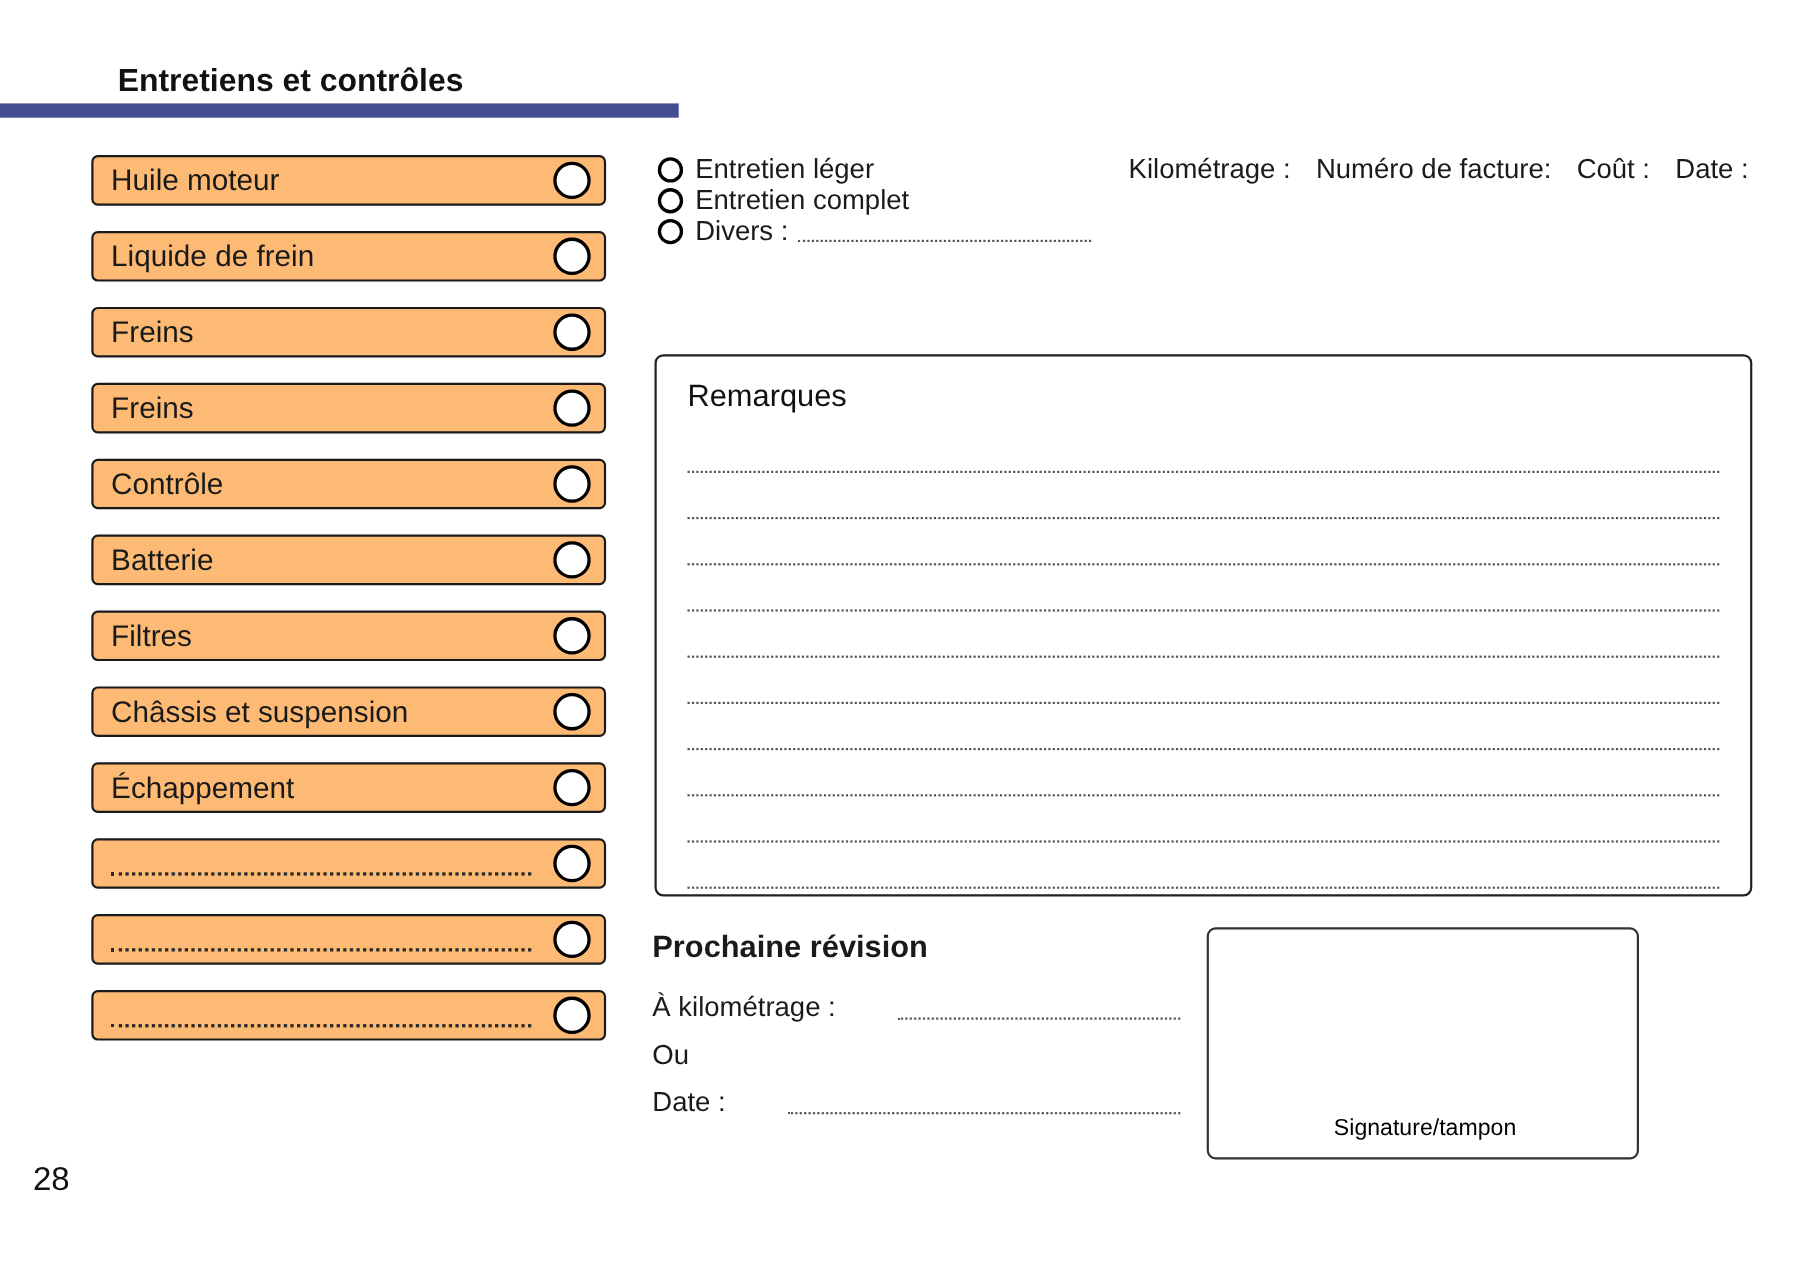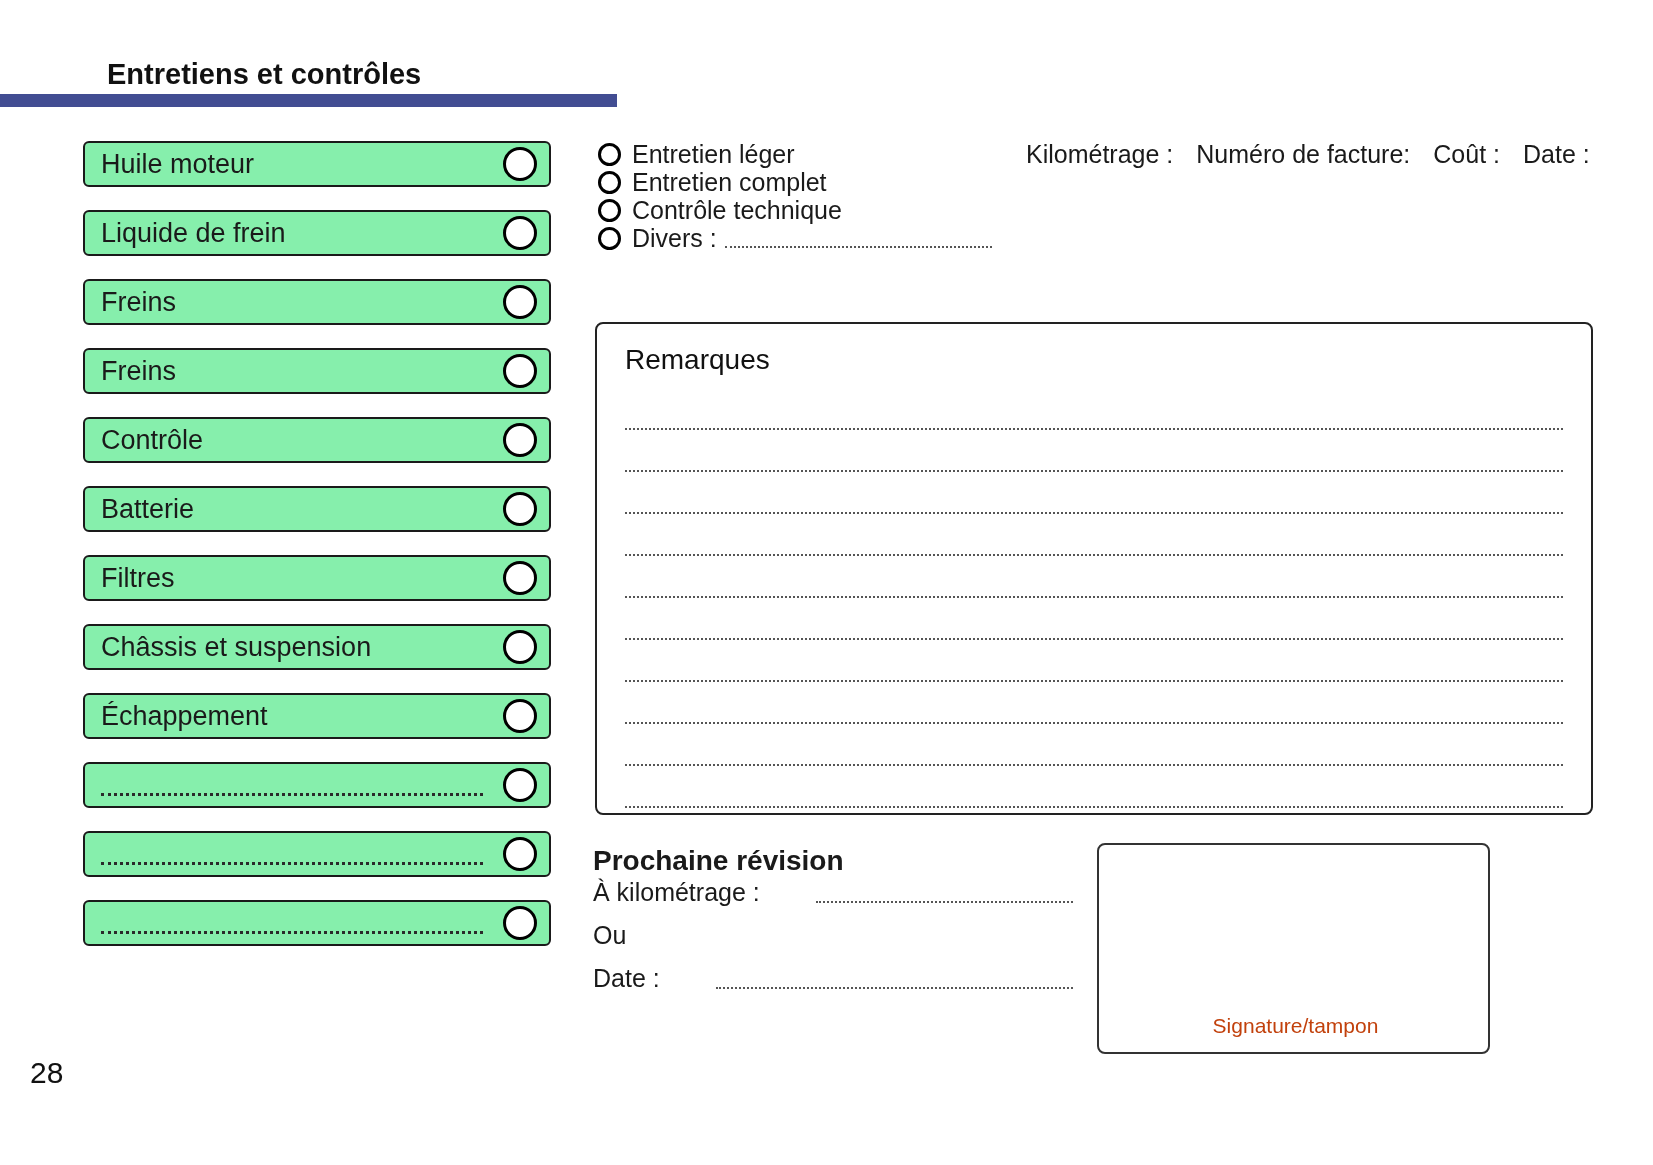--- a/index.html
+++ b/index.html
@@ -37,21 +37,21 @@
     top: 141px;
     width: 468px;
     display: flex;
     flex-direction: column;
     gap: 23px;
   }
   .check-box {
     height: 46px;
     border: 2px solid #1a1a1a;
     border-radius: 6px;
-    background: #86efac;
+    background: #fdba74;
     display: flex;
     align-items: center;
     padding: 0 12px 0 16px;
     font-size: 27px;
   }
   .check-label { white-space: nowrap; }
   .circle {
     width: 34px;
     height: 34px;
     border: 3px solid #000;
@@ -148,20 +148,21 @@
   
   .next-revision {
     position: absolute;
     left: 593px;
     top: 845px;
     width: 480px;
   }
   .next-title {
     font-size: 28px;
     font-weight: bold;
+    margin-bottom: 24px;
   }
   .next-row {
     display: flex;
     font-size: 25px;
     height: 30px;
     align-items: center;
     margin-bottom: 13px;
     gap: 48px;
   }
 
@@ -175,21 +176,21 @@
     border: 2px solid #333;
     border-radius: 8px;
   }
   .signature-label {
     position: absolute;
     left: 4px;
     right: 0;
     bottom: 14px;
     text-align: center;
     font-size: 21px;
-    color: #c2410c;
+    color: #000000;
   }
 
   
   .page-number {
     position: absolute;
     left: 30px;
     top: 1056px;
     font-size: 30px;
     color: #111;
   }
@@ -257,24 +258,20 @@
     <div class="svc-row">
       <span class="radio"></span>
       <span>Entretien léger</span>
     </div>
     <div class="svc-row">
       <span class="radio"></span>
       <span>Entretien complet</span>
     </div>
     <div class="svc-row">
       <span class="radio"></span>
-      <span>Contrôle technique</span>
-    </div>
-    <div class="svc-row">
-      <span class="radio"></span>
       <span>Divers :</span>
       <span class="svc-dots"></span>
     </div>
   </div>
 
   <div class="invoice-fields">
     <div class="field-row">
       <span class="field-label">Kilométrage :</span>
       <span class="dots"></span>
     </div>

